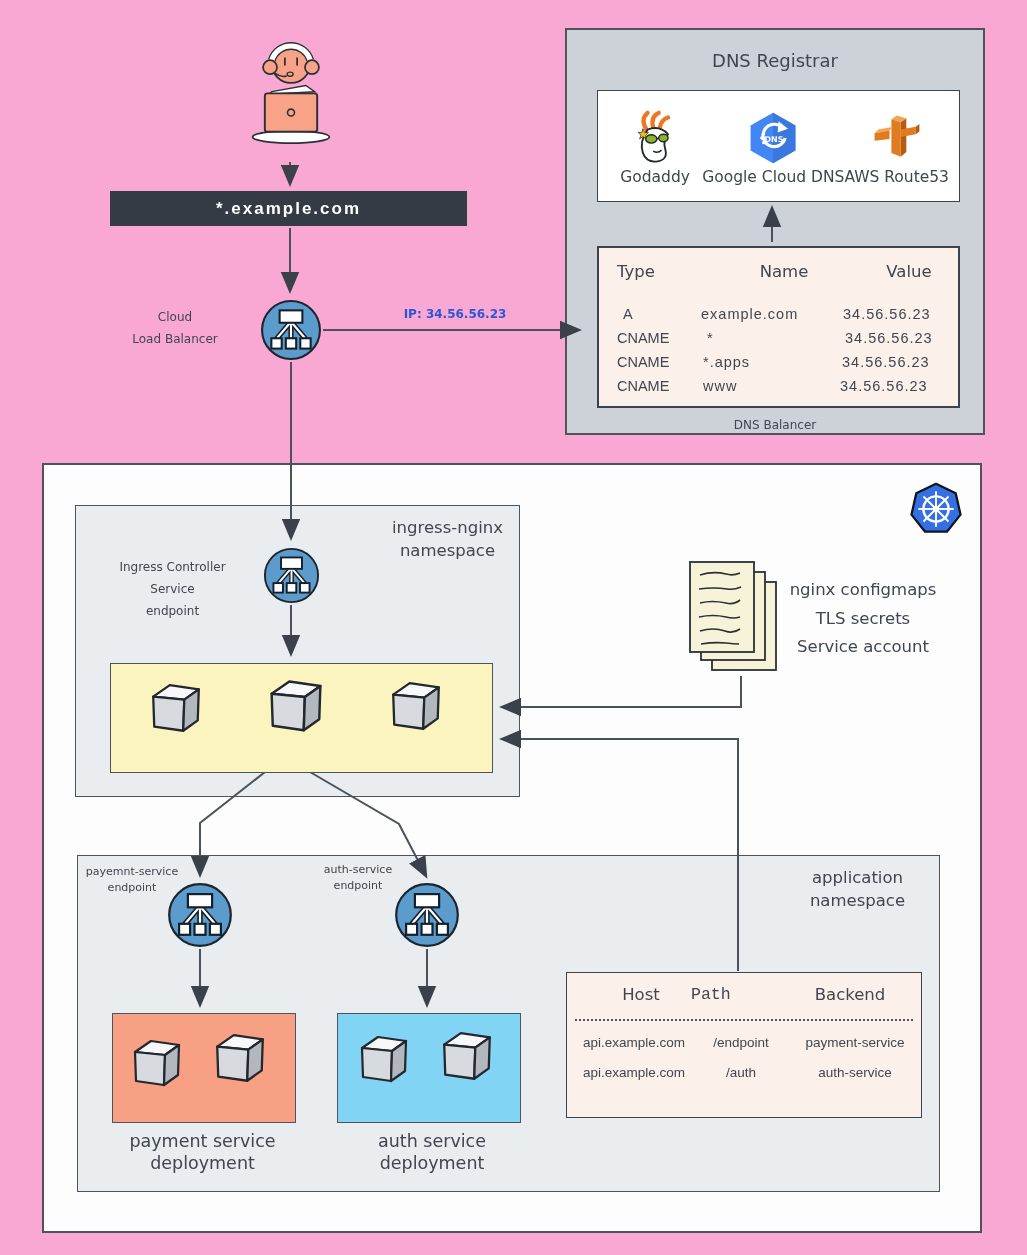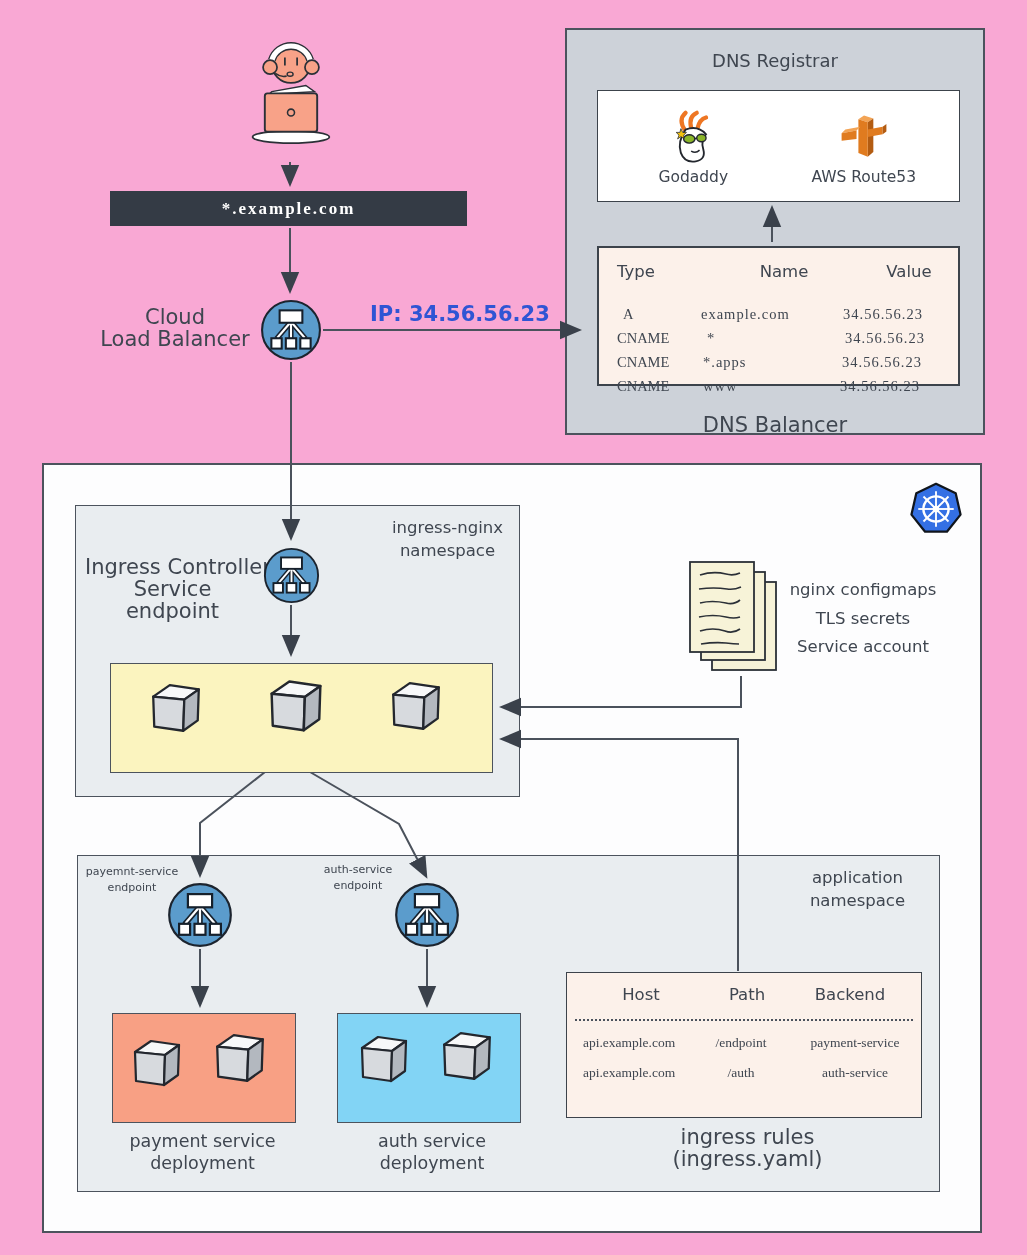--- a/index.html
+++ b/index.html
@@ -1,35 +1,35 @@
 <!DOCTYPE html>
 <html><head>
 <meta charset="utf-8">
 <style>
   html,body{margin:0;padding:0;background:#eef0f4;}
   .canvas{position:relative;width:1027px;height:1255px;background:#f9a8d4;overflow:hidden;
           font-family:"DejaVu Sans","Liberation Sans",sans-serif;color:#3f4650;}
   .abs{position:absolute;}
   .z1{z-index:1;} .z2{z-index:2;} .z3{z-index:3;}
   .box{position:absolute;border:2px solid #4c535d;box-sizing:border-box;}
-  .lbl{position:absolute;text-align:center;font-size:21px;line-height:22px;color:#3f4650;white-space:nowrap;}
+  .lbl{position:absolute;text-align:center;font-size:12px;line-height:22px;color:#3f4650;white-space:nowrap;}
   .sm{font-size:11px;line-height:16px;}
   .md{font-size:16.5px;line-height:23px;}
-  .mono{font-family:Liberation Serif, serif;}
+  .mono{font-family:Liberation Sans, sans-serif;}
   .blue{color:#2f55d4;font-weight:bold;}
   .banner{position:absolute;left:110px;top:191px;width:357px;height:35px;background:#343b45;
           color:#ffffff;text-align:center;line-height:35px;font-size:17px;font-weight:bold;letter-spacing:2px;}
   .cluster{left:42px;top:463px;width:940px;height:770px;background:#fdfdfe;}
   .registrar{left:565px;top:28px;width:420px;height:407px;background:#cdd2d9;}
   .icons-box{position:absolute;left:30px;top:60px;width:363px;height:112px;background:#ffffff;
              border:1.5px solid #3c434b;box-sizing:border-box;display:flex;justify-content:space-between;
              align-items:center;padding:4px 10px 0 10px;}
   .provider{flex:1;display:flex;flex-direction:column;align-items:center;gap:2px;}
   .provider .pname{font-size:15.5px;white-space:nowrap;}
-  .records{position:absolute;left:30px;top:216px;width:363px;height:140px;background:#fcf1ea;
+  .records{position:absolute;left:30px;top:216px;width:363px;height:162px;background:#fcf1ea;
            border:2px solid #3c434b;box-sizing:border-box;}
   .ns{background:#e9edf0;border-width:1.5px;}
   .pods{left:110px;top:663px;width:383px;height:110px;background:#fbf4bf;border-width:1.5px;}
   .dep{width:184px;height:110px;border-width:1.5px;}
   .rules{left:566px;top:972px;width:356px;height:146px;background:#fcf1ea;border:1.5px solid #3c434b;padding-left:43px;}
   .dotted{position:absolute;left:8px;right:8px;top:46px;border-top:2px dotted #4b525c;}
   .cell{position:absolute;white-space:nowrap;}
   svg.connectors{position:absolute;left:0;top:0;}
   svg.connectors line, svg.connectors polyline{stroke:#4b525c;stroke-width:2;fill:none;}
   .node{position:absolute;}
@@ -55,20 +55,33 @@
           <path d="M28,19 Q25,7 34,3" stroke="#ee7623" stroke-width="4.5" fill="none" stroke-linecap="round"></path>
           <path d="M35,19 Q37,10 44,8" stroke="#ee7623" stroke-width="4.5" fill="none" stroke-linecap="round"></path>
           <path d="M22,21 Q13,34 17,46 Q21,57 33,55 Q44,53 41,42 Q38,33 44,26 Q35,16 22,21 Z" fill="#ffffff" stroke="#23272e" stroke-width="2"></path>
           <polygon points="17,20 19,24 23,24 20,27 21,31 17,28.5 13.5,31 15,27 12,24 16,24" fill="#f4c20d" stroke="#23272e" stroke-width="0.8"></polygon>
           <ellipse cx="26" cy="31" rx="6" ry="4.5" fill="#8ab529" stroke="#23272e" stroke-width="1.5"></ellipse>
           <ellipse cx="39" cy="30" rx="5" ry="4" fill="#8ab529" stroke="#23272e" stroke-width="1.5"></ellipse>
           <path d="M32,31 L34,30" stroke="#23272e" stroke-width="1.5"></path>
           <path d="M28,44 q5,3 9,-1" stroke="#23272e" stroke-width="1.6" fill="none"></path>
         </svg>
         <span class="pname">Godaddy</span>
+      </div>
+      <div class="provider">
+        <svg width="56" height="56" viewBox="0 0 60 60">
+          <polygon points="30,3 54,16.5 54,43.5 30,57 6,43.5 6,16.5" fill="#4286f5"></polygon>
+          <polygon points="30,3 54,16.5 54,43.5 30,57" fill="#3b78dd"></polygon>
+          <path d="M40,19 A12,12 0 1 0 43,30" stroke="#ffffff" stroke-width="3.4" fill="none"></path>
+          <polygon points="36,12 46,20 35,24" fill="#ffffff"></polygon>
+          <circle cx="20" cy="25" r="1.8" fill="#ffffff"></circle>
+          <circle cx="18" cy="30" r="1.8" fill="#ffffff"></circle>
+          <circle cx="20" cy="35" r="1.8" fill="#ffffff"></circle>
+          <text x="31" y="34" font-size="8.5" font-weight="bold" fill="#ffffff" text-anchor="middle">DNS</text>
+        </svg>
+        <span class="pname">Google Cloud DNS</span>
       </div>
       <div class="provider">
         <svg width="56" height="56" viewBox="0 0 60 60">
           <polygon points="24,10 30,6 40,9 34,13" fill="#f3a455"></polygon>
           <polygon points="34,13 40,9 40,45 34,50" fill="#b35c12"></polygon>
           <polygon points="24,10 34,13 34,50 24,46" fill="#e07b1f"></polygon>
           <polygon points="6,25 10,21 26,18 22,22" fill="#f3a455"></polygon>
           <polygon points="6,25 22,22 22,31 6,33" fill="#e07b1f"></polygon>
           <polygon points="34,21 50,18 50,26 34,29" fill="#e07b1f"></polygon>
           <polygon points="50,18 54,15 54,23 50,26" fill="#b35c12"></polygon>
@@ -338,32 +351,28 @@
     <div>payment service</div>
     <div>deployment</div>
   </div>
   <div class="lbl z3" style="left:347px;top:1130px;width:170px;font-size:17.5px;">
     <div>auth service</div>
     <div>deployment</div>
   </div>
 
   <div class="box rules z3">
     <span class="cell md" style="left:24px;top:10px;width:100px;text-align:center;">Host</span>
-    <span class="cell md" style="left:140px;top:10px;width:80px;text-align:center;">Path</span>
+    <span class="cell md" style="left:124px;top:10px;width:80px;text-align:left;font-family:Liberation Mono, monospace;">Path</span>
     <span class="cell md" style="left:229px;top:10px;width:108px;text-align:center;">Backend</span>
     <div class="dotted"></div>
     <div>
       <span class="cell mono" style="left:16px;top:62px;font-size:13.5px;">api.example.com</span>
       <span class="cell mono" style="left:134px;top:62px;width:80px;text-align:center;font-size:13.5px;">/endpoint</span>
       <span class="cell mono" style="left:224px;top:62px;width:128px;text-align:center;font-size:13.5px;">payment-service</span>
     </div>
     <div>
       <span class="cell mono" style="left:16px;top:92px;font-size:13.5px;">api.example.com</span>
       <span class="cell mono" style="left:134px;top:92px;width:80px;text-align:center;font-size:13.5px;">/auth</span>
       <span class="cell mono" style="left:224px;top:92px;width:128px;text-align:center;font-size:13.5px;">auth-service</span>
     </div>
   </div>
-  <div class="lbl z3" style="left:655px;top:1126px;width:185px;">
-    <div>ingress rules</div>
-    <div>(ingress.yaml)</div>
-  </div>
 
 </div>
 
 </body></html>

